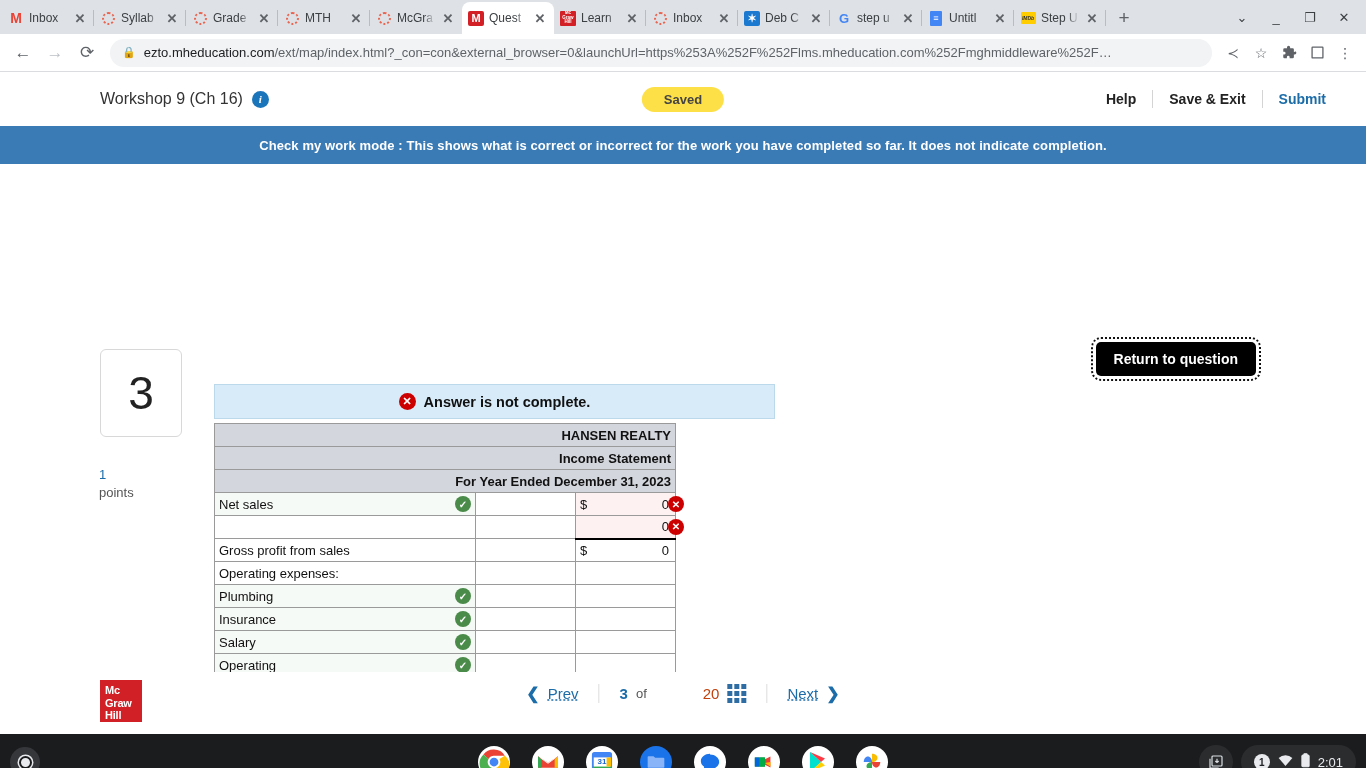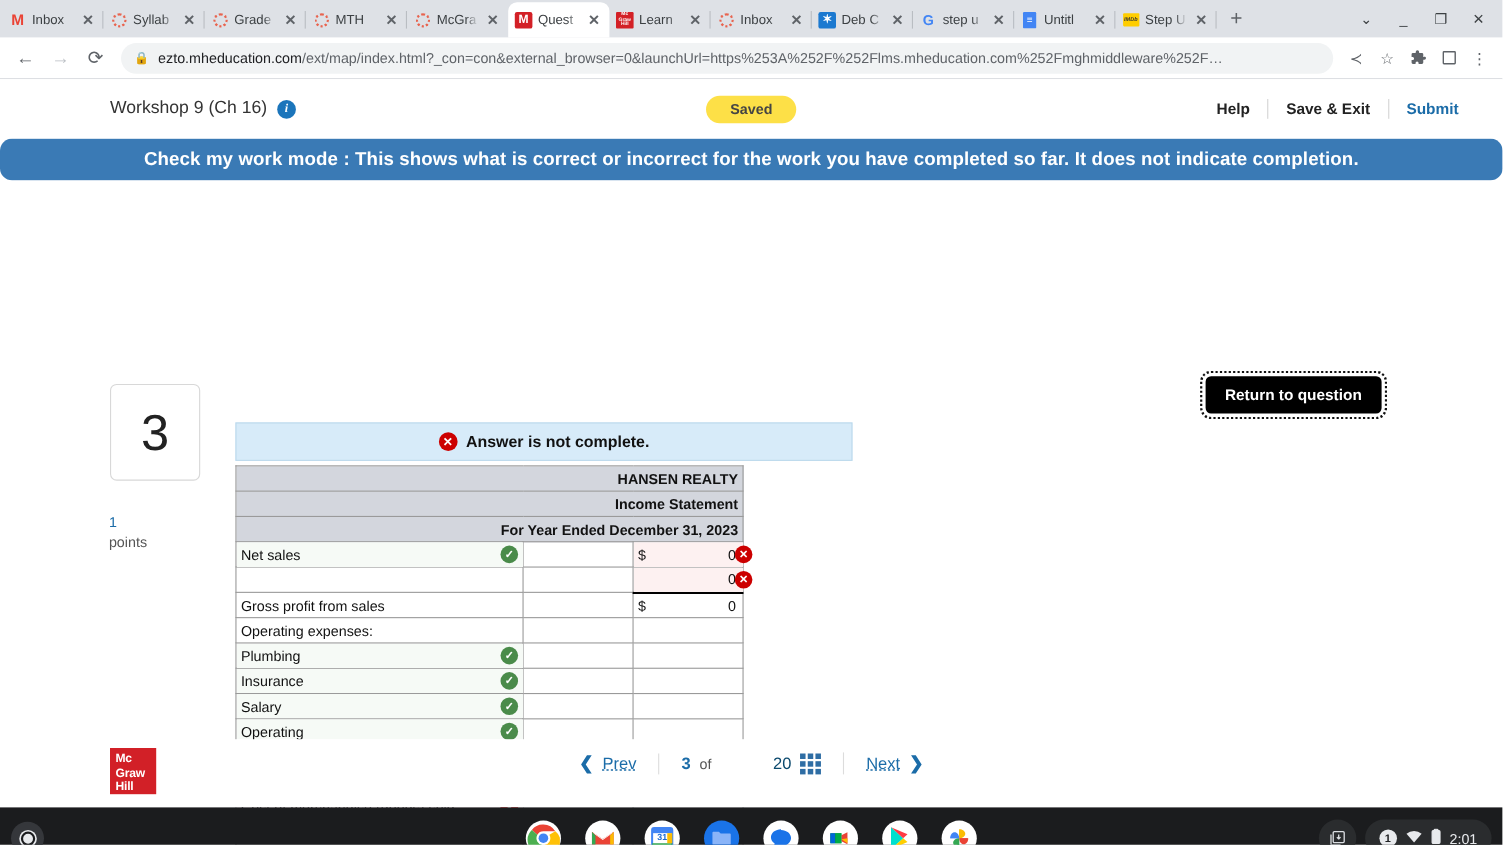--- a/index.html
+++ b/index.html
@@ -189,23 +189,22 @@
   .header-actions .divider {
     width: 1px; height: 18px; background: #d4d4d4;
   }
 
   
   .banner {
     background: #3a7ab5;
     color: #ffffff;
     height: 38px;
     display: flex; align-items: center; justify-content: center;
-    font-size: 17px; font-weight: bold;
+    font-size: 13px; font-weight: bold;
     letter-spacing: 0.1px;
-    border-radius: 11px;
   }
 
   
   .content {
     position: relative;
     height: 508px;
     background: #fff;
   }
   .qbox {
     position: absolute;
@@ -330,21 +329,21 @@
     top: 12px;
     display: flex; align-items: center;
     font-size: 15px;
   }
   .pager .seg { padding: 0 20px; display:flex; align-items:center; gap:8px; }
   .pager .seg + .seg { border-left: 1px solid #dcdcdc; }
   .chev { color: #1b6ca8; font-size: 16px; font-weight: bold; }
   .pg-link { color: #1b6ca8; text-decoration: underline; text-decoration-style: dotted; }
   .pg-cur { color: #1b6ca8; font-weight: bold; }
   .pg-of { color: #555; font-size: 13px; }
-  .pg-tot { color: #0c4a6e; margin-left: 48px; }
+  .pg-tot { color: #c2410c; margin-left: 48px; }
   .grid-icon {
     display: grid;
     grid-template-columns: repeat(3, 5px);
     grid-template-rows: repeat(3, 5px);
     gap: 2px;
   }
   .grid-icon i { background: #2e6da4; display: block; }
 
   
   .shelf {

